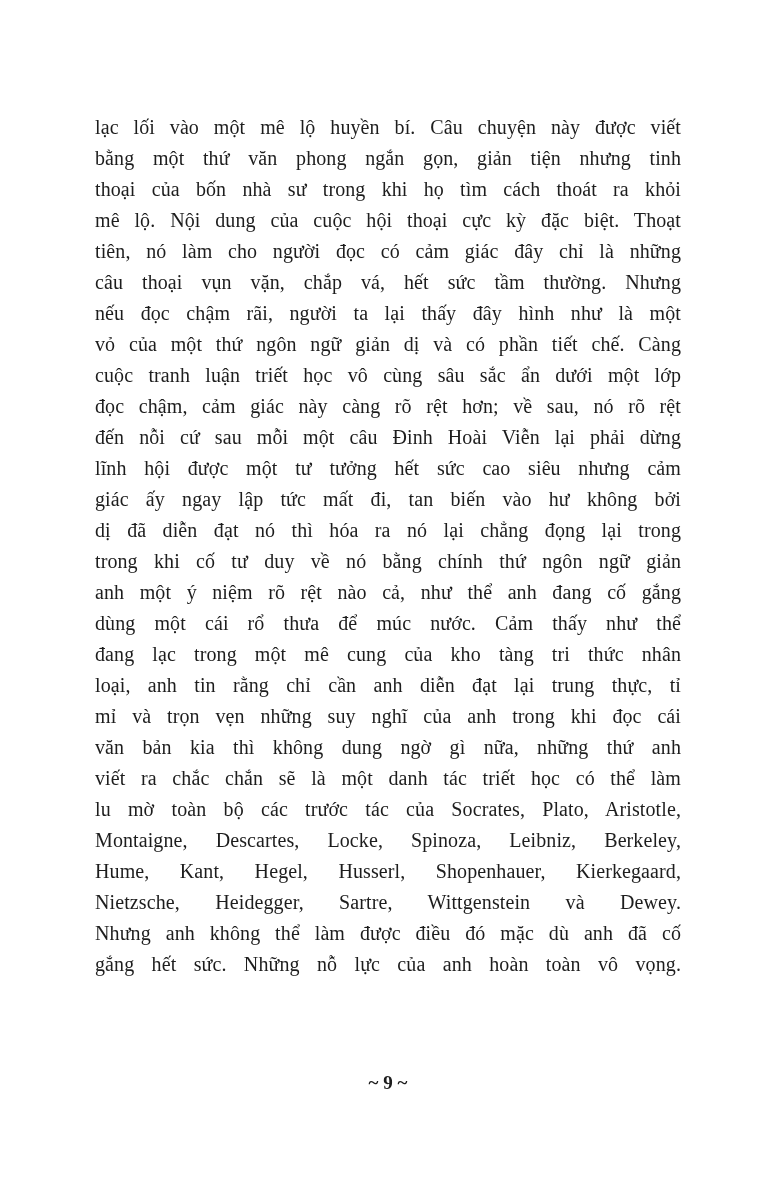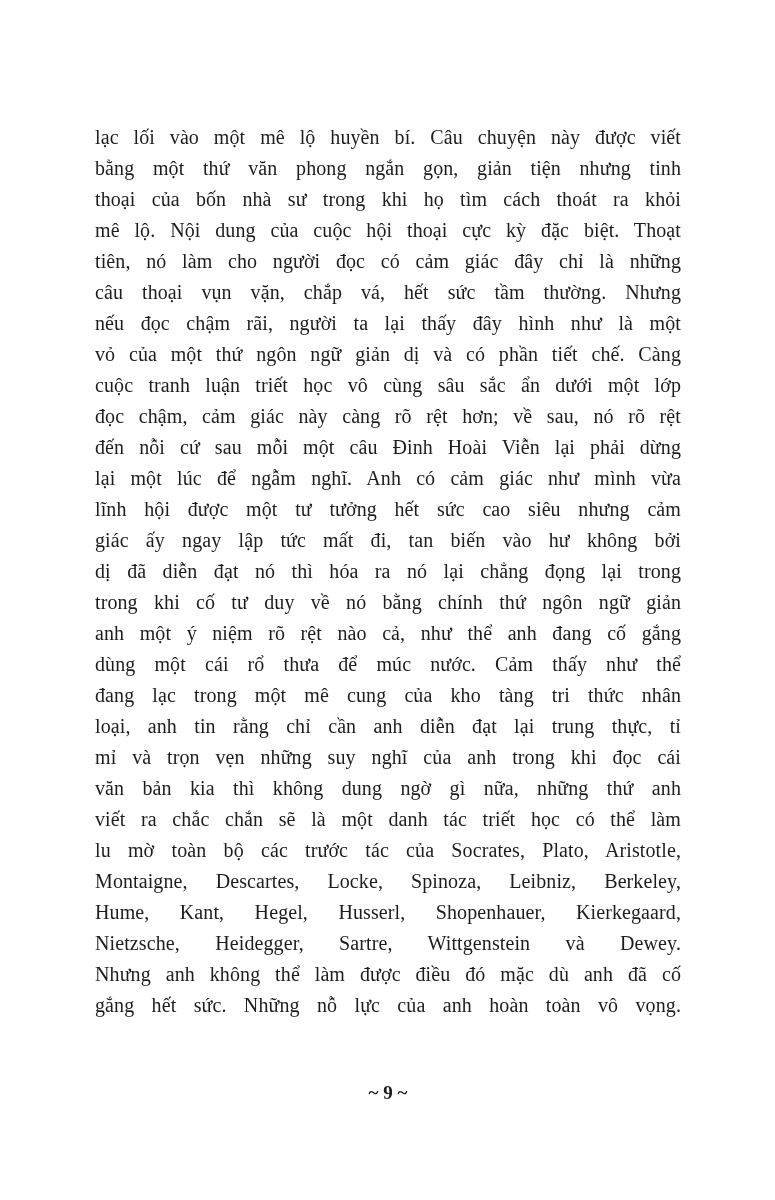--- a/index.html
+++ b/index.html
@@ -12,21 +12,20 @@
     background: #ffffff;
     position: relative;
     font-family: "Liberation Serif", serif;
     color: #1d1d1d;
     overflow: hidden;
   }
   .page {
     position: absolute;
     inset: 0;
     background: #ffffff;
-    margin-top: 10px;
   }
   .text-block {
     position: absolute;
     left: 95px;
     top: 112px;
     width: 586px;
   }
   .line {
     font-size: 20px;
     line-height: 31px;
@@ -55,21 +54,20 @@
     <div class="line">bằng một thứ văn phong ngắn gọn, giản tiện nhưng tinh</div>
     <div class="line">thoại của bốn nhà sư trong khi họ tìm cách thoát ra khỏi</div>
     <div class="line">mê lộ. Nội dung của cuộc hội thoại cực kỳ đặc biệt. Thoạt</div>
     <div class="line">tiên, nó làm cho người đọc có cảm giác đây chỉ là những</div>
     <div class="line">câu thoại vụn vặn, chắp vá, hết sức tầm thường. Nhưng</div>
     <div class="line">nếu đọc chậm rãi, người ta lại thấy đây hình như là một</div>
     <div class="line">vỏ của một thứ ngôn ngữ giản dị và có phần tiết chế. Càng</div>
     <div class="line">cuộc tranh luận triết học vô cùng sâu sắc ẩn dưới một lớp</div>
     <div class="line">đọc chậm, cảm giác này càng rõ rệt hơn; về sau, nó rõ rệt</div>
     <div class="line">đến nỗi cứ sau mỗi một câu Đinh Hoài Viễn lại phải dừng</div>
-    <div class="line">lại một lúc để ngẫm nghĩ. Anh có cảm giác như mình vừa</div>
     <div class="line">lĩnh hội được một tư tưởng hết sức cao siêu nhưng cảm</div>
     <div class="line">giác ấy ngay lập tức mất đi, tan biến vào hư không bởi</div>
     <div class="line">dị đã diễn đạt nó thì hóa ra nó lại chẳng đọng lại trong</div>
     <div class="line">trong khi cố tư duy về nó bằng chính thứ ngôn ngữ giản</div>
     <div class="line">anh một ý niệm rõ rệt nào cả, như thể anh đang cố gắng</div>
     <div class="line">dùng một cái rổ thưa để múc nước. Cảm thấy như thể</div>
     <div class="line">đang lạc trong một mê cung của kho tàng tri thức nhân</div>
     <div class="line">loại, anh tin rằng chỉ cần anh diễn đạt lại trung thực, tỉ</div>
     <div class="line">mỉ và trọn vẹn những suy nghĩ của anh trong khi đọc cái</div>
     <div class="line">văn bản kia thì không dung ngờ gì nữa, những thứ anh</div>

